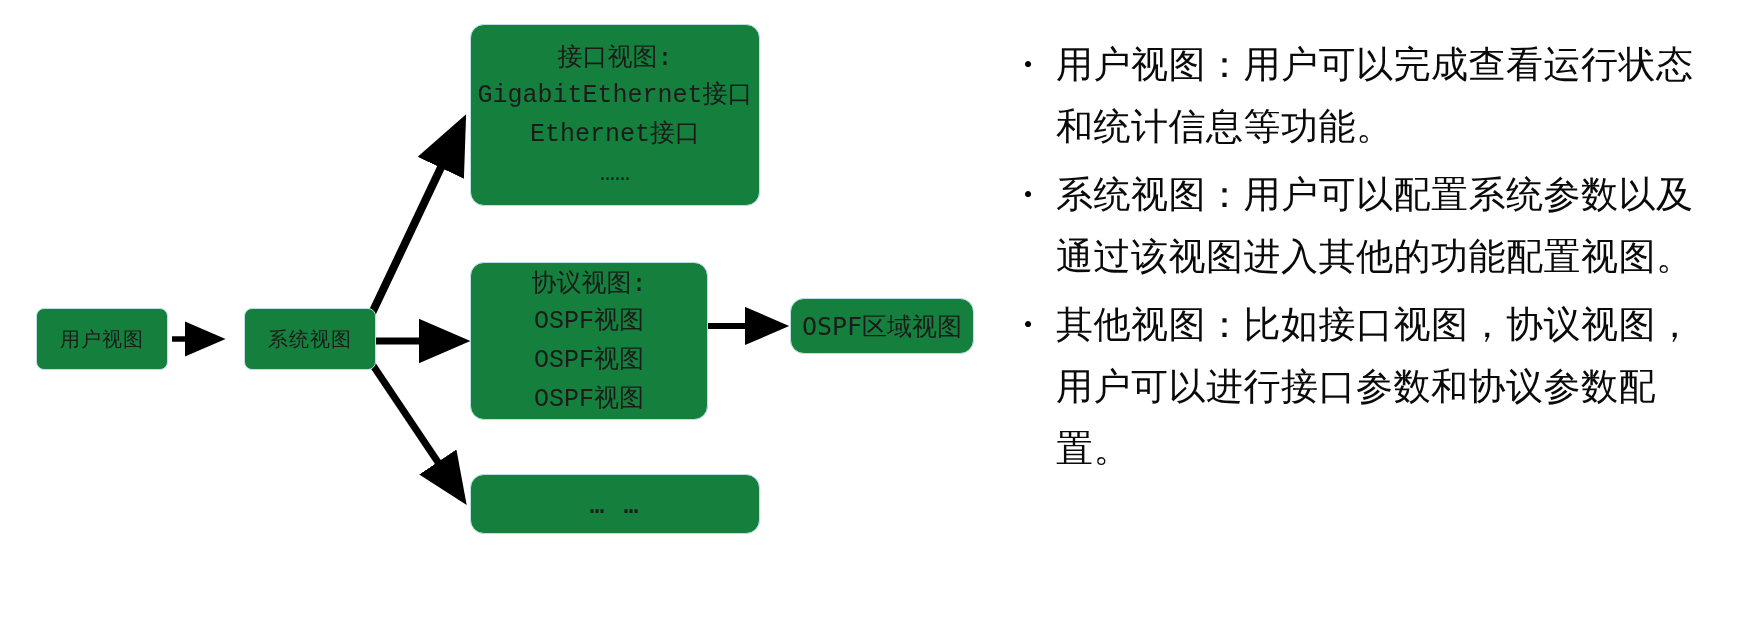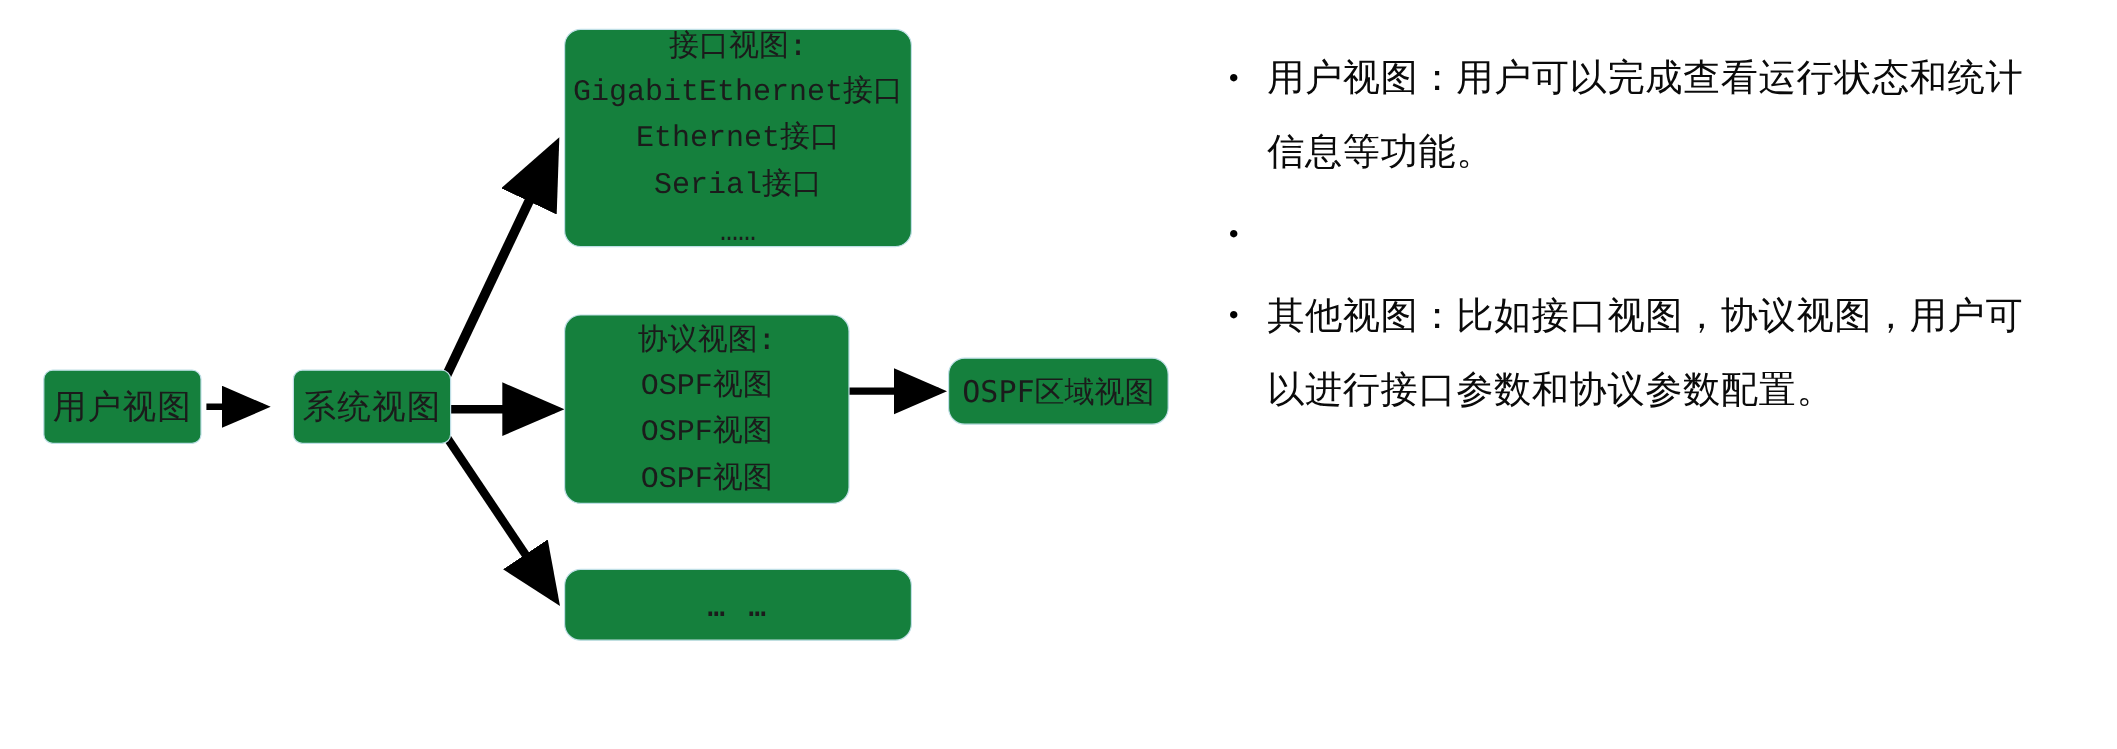--- a/index.html
+++ b/index.html
@@ -46,21 +46,21 @@
   .node .line {
     display: block;
     white-space: nowrap;
     text-align: center;
   }
 
   
   .pill {
     border-radius: 8px;
     font-family: Liberation Serif, serif;
-    font-size: 28px;
+    font-size: 20px;
     letter-spacing: 1px;
   }
 
   
   .mono .line {
     font-family: Liberation Mono, monospace;
     font-size: 25px;
     line-height: 39px;
     letter-spacing: 0px;
   }
@@ -104,21 +104,21 @@
     width: 56px;
     text-align: center;
     font-size: 26px;
     line-height: 62px;
     color: #000;
     font-family: "Liberation Serif", serif;
   }
   .bullet-text {
     flex: 1 1 auto;
     font-family: "Liberation Serif", serif;
-    font-size: 31px;
+    font-size: 37px;
     line-height: 62px;
     color: #0a0a0a;
     letter-spacing: 0.5px;
     max-width: 660px;
   }
 </style>
 </head>
 <body>
 
 <div id="stage">
@@ -148,21 +148,20 @@
     </div>
 
     <div class="node pill" id="node-system">
       <span class="line">系统视图</span>
     </div>
 
     <div class="node mono" id="node-interface">
       <span class="line head">接口视图:</span>
       <span class="line">GigabitEthernet接口</span>
       <span class="line">Ethernet接口</span>
-      <span class="line">Serial接口</span>
       <span class="line">……</span>
     </div>
 
     <div class="node mono" id="node-protocol">
       <span class="line head">协议视图:</span>
       <span class="line">OSPF视图</span>
       <span class="line">OSPF视图</span>
       <span class="line">OSPF视图</span>
     </div>
 
@@ -178,20 +177,21 @@
 
   <div id="bullets">
 
     <div class="bullet">
       <span class="bullet-marker">•</span>
       <span class="bullet-text">用户视图：用户可以完成查看运行状态和统计信息等功能。</span>
     </div>
 
     <div class="bullet">
       <span class="bullet-marker">•</span>
+      <span class="bullet-text">系统视图：用户可以配置系统参数以及通过该视图进入其他的功能配置视图。</span>
     </div>
 
     <div class="bullet">
       <span class="bullet-marker">•</span>
       <span class="bullet-text">其他视图：比如接口视图，协议视图，用户可以进行接口参数和协议参数配置。</span>
     </div>
 
   </div>
 
 </div>

